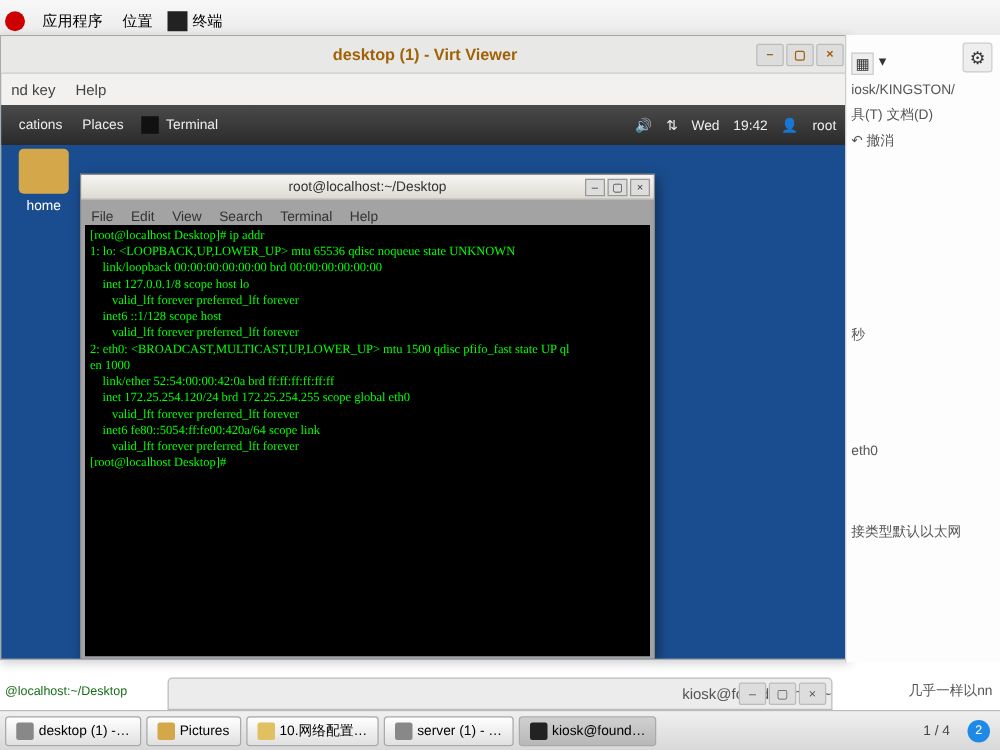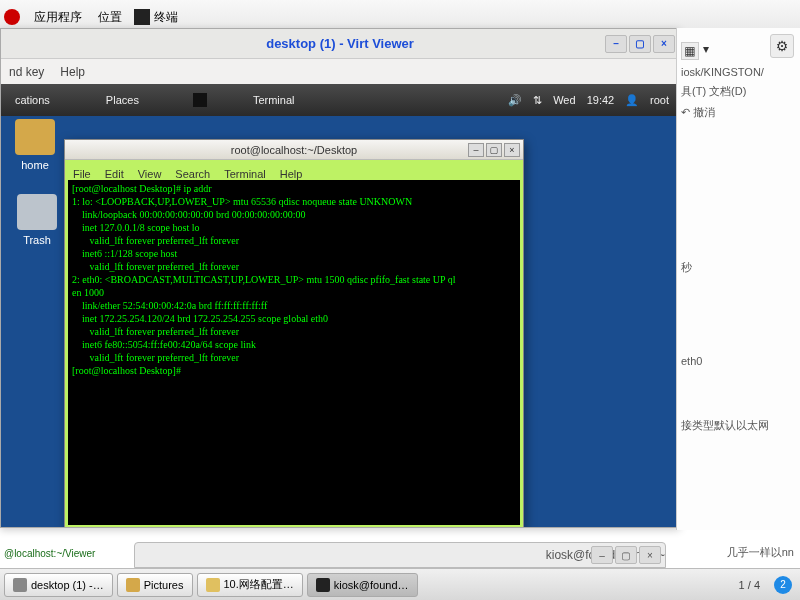--- a/index.html
+++ b/index.html
@@ -8,40 +8,40 @@
   
   .host-panel { height: 28px; background: linear-gradient(#f8f8f8,#e8e8e8); border-bottom: 1px solid #ccc; display: flex; align-items: center; font-size: 12px; padding: 17px 4px; }
   .host-panel .redhat { width: 16px; height: 16px; background: #c00; border-radius: 50%; margin-right: 6px; }
   .host-panel .menu { padding: 0 8px; }
   .host-panel .term-icon { width: 16px; height: 16px; background:#222; margin: 0 4px; display:inline-block; }
   .host-panel .spacer { flex:1; }
   .host-panel .tray span { margin: 0 4px; }
   
   
   .virt-window { position:absolute; top:28px; left:0; width:680px; height:500px; background:#f2f1f0; border:1px solid #aaa; box-shadow:0 2px 8px rgba(0,0,0,.2); }
-  .virt-title { height:30px; background:#e8e8e6; border-bottom:1px solid #ccc; display:flex; align-items:center; justify-content:center; font-size:13px; font-weight:bold; color:#1d4ed8; position:relative; }
+  .virt-title { height:30px; background:#e8e8e6; border-bottom:1px solid #ccc; display:flex; align-items:center; justify-content:center; font-size:13px; font-weight:bold; color:#a16207; position:relative; }
   .virt-title .wbtns { position:absolute; right:4px; display:flex; gap:2px; }
   .wbtn { width:22px; height:18px; background:#ddd; border:1px solid #bbb; border-radius:2px; display:flex; align-items:center; justify-content:center; font-size:10px;}
   .virt-menu { height:25px; padding:0 8px; display:flex; align-items:center; gap:16px; font-size:12px; color:#444; }
   
   
   .guest { position:absolute; top:55px; left:0; right:0; bottom:0; background:#1a4d8f; overflow:hidden; }
-  .guest-panel { height:24px; background:linear-gradient(#4a4a4a,#2a2a2a); color:#eee; display:flex; align-items:center; font-size:11px; padding:16px 6px;gap:40px; }
+  .guest-panel { height:24px; background:linear-gradient(#4a4a4a,#2a2a2a); color:#eee; display:flex; align-items:center; font-size:11px; padding:16px 6px; }
   .guest-panel .gmenu { padding:0 8px; }
   .guest-panel .gterm { width:14px; height:14px; background:#111; margin:0 6px; }
   .guest-panel .spacer{flex:1;}
   .guest-panel .gtray span{margin:0 4px;}
   
   .desktop-icon { position:absolute; width:60px; text-align:center; color:#fff; font-size:11px; }
   .desktop-icon .ico { width:40px; height:36px; margin:0 auto 4px; border-radius:4px; }
   .ico.home { background:#d4a84a; }
   .ico.trash { background:#bcc4cc; }
   
   
-  .term-window { position:absolute; left:63px; top:55px; width:460px; height:390px; background:#bef264; border:1px solid #888; box-shadow:2px 3px 10px rgba(0,0,0,.4); }
+  .term-window { position:absolute; left:63px; top:55px; width:460px; height:390px; background:#a3a3a3; border:1px solid #888; box-shadow:2px 3px 10px rgba(0,0,0,.4); }
   .term-title { height:20px; background:linear-gradient(#f6f5f3,#dedbd2); border-bottom:1px solid #bbb; display:flex; align-items:center; justify-content:center; font-size:11px; color:#333; position:relative; }
   .term-title .tbtns{ position:absolute; right:3px; display:flex; gap:2px;}
   .term-title .tbtn{ width:16px; height:14px; background:#ddd; border:1px solid #999; font-size:9px; display:flex; align-items:center; justify-content:center;}
   .term-menu { height:20px; padding:0 8px; display:flex; align-items:flex-end; gap:14px; font-size:11px; color:#333; }
   .term-body { position:absolute; top:40px; left:3px; right:3px; bottom:3px; background:#000; color:#0f0; font-family:Liberation Serif, serif; font-size:10px; line-height:13px; padding:2px 4px; white-space:pre; overflow:hidden; }
   
   
   .right-sliver { position:absolute; top:28px; right:0; width:124px; bottom:70px; background:#fdfdfd; border-left:1px solid #ccc; font-size:12px; color:#333; padding:4px; overflow:hidden;}
   .right-sliver .row{ margin:6px 0; font-size:11px; color:#555; white-space:nowrap;}
   .gearbox{position:absolute; top:6px; right:6px; width:24px;height:24px;background:#eee;border:1px solid #ccc;border-radius:3px;display:flex;align-items:center;justify-content:center;font-size:14px;}
@@ -97,24 +97,20 @@
         <span>19:42</span>
         <span>👤</span>
         <span>root</span>
       </div>
     </div>
 
     <div class="desktop-icon" style="left:4px; top:35px;">
       <div class="ico home"></div>
       <div>home</div>
     </div>
-    <div class="desktop-icon" style="left:6px; top:110px;">
-      <div class="ico trash"></div>
-      <div>Trash</div>
-    </div>
 
     <div class="term-window">
       <div class="term-title">
         <span>root@localhost:~/Desktop</span>
         <div class="tbtns">
           <div class="tbtn">–</div>
           <div class="tbtn">▢</div>
           <div class="tbtn">×</div>
         </div>
       </div>
@@ -153,21 +149,21 @@
       <span>▾</span>
     </div>
   <div class="row">iosk/KINGSTON/</div>
   <div class="row"><span>具(T)</span>  <span>文档(D)</span></div>
   <div class="row"><span>↶</span> <span>撤消</span></div>
   <div class="row" style="margin-top:140px">秒</div>
   <div class="row" style="margin-top:80px">eth0</div>
   <div class="row" style="margin-top:51px">接类型默认以太网</div>
 </div>
 
-<div class="statusleft">@localhost:~/Viewer</div>
+<div class="statusleft">@localhost:~/Desktop</div>
 
 <div class="bottom-title">
   <span>kiosk@foundation66:~</span>
   <div class="bbtns">
     <div class="wbtn">–</div>
     <div class="wbtn">▢</div>
     <div class="wbtn">×</div>
   </div>
 </div>
 
@@ -179,19 +175,23 @@
       <span>desktop (1) -…</span>
     </div>
   <div class="task">
       <div class="tico" style="background:#d4a84a"></div>
       <span>Pictures</span>
     </div>
   <div class="task">
       <div class="tico" style="background:#e0c060"></div>
       <span>10.网络配置…</span>
     </div>
+  <div class="task">
+      <div class="tico"></div>
+      <span>server (1) - …</span>
+    </div>
   <div class="task active">
       <div class="tico" style="background:#222"></div>
       <span>kiosk@found…</span>
     </div>
   <div class="pageind">1 / 4</div>
   <div class="bluecircle">2</div>
 </div>
 
 </body></html>

